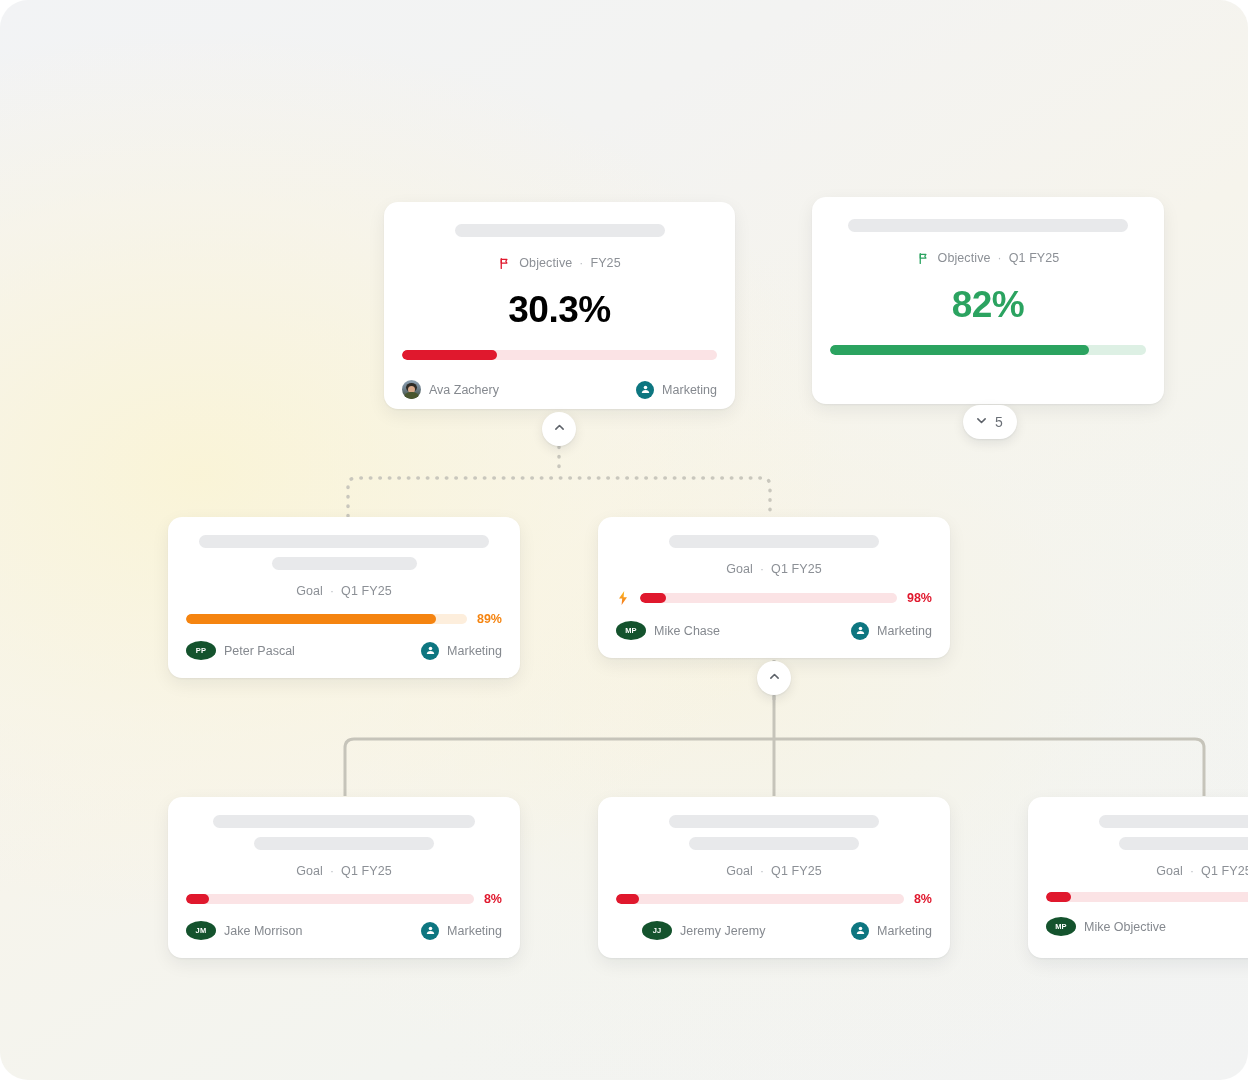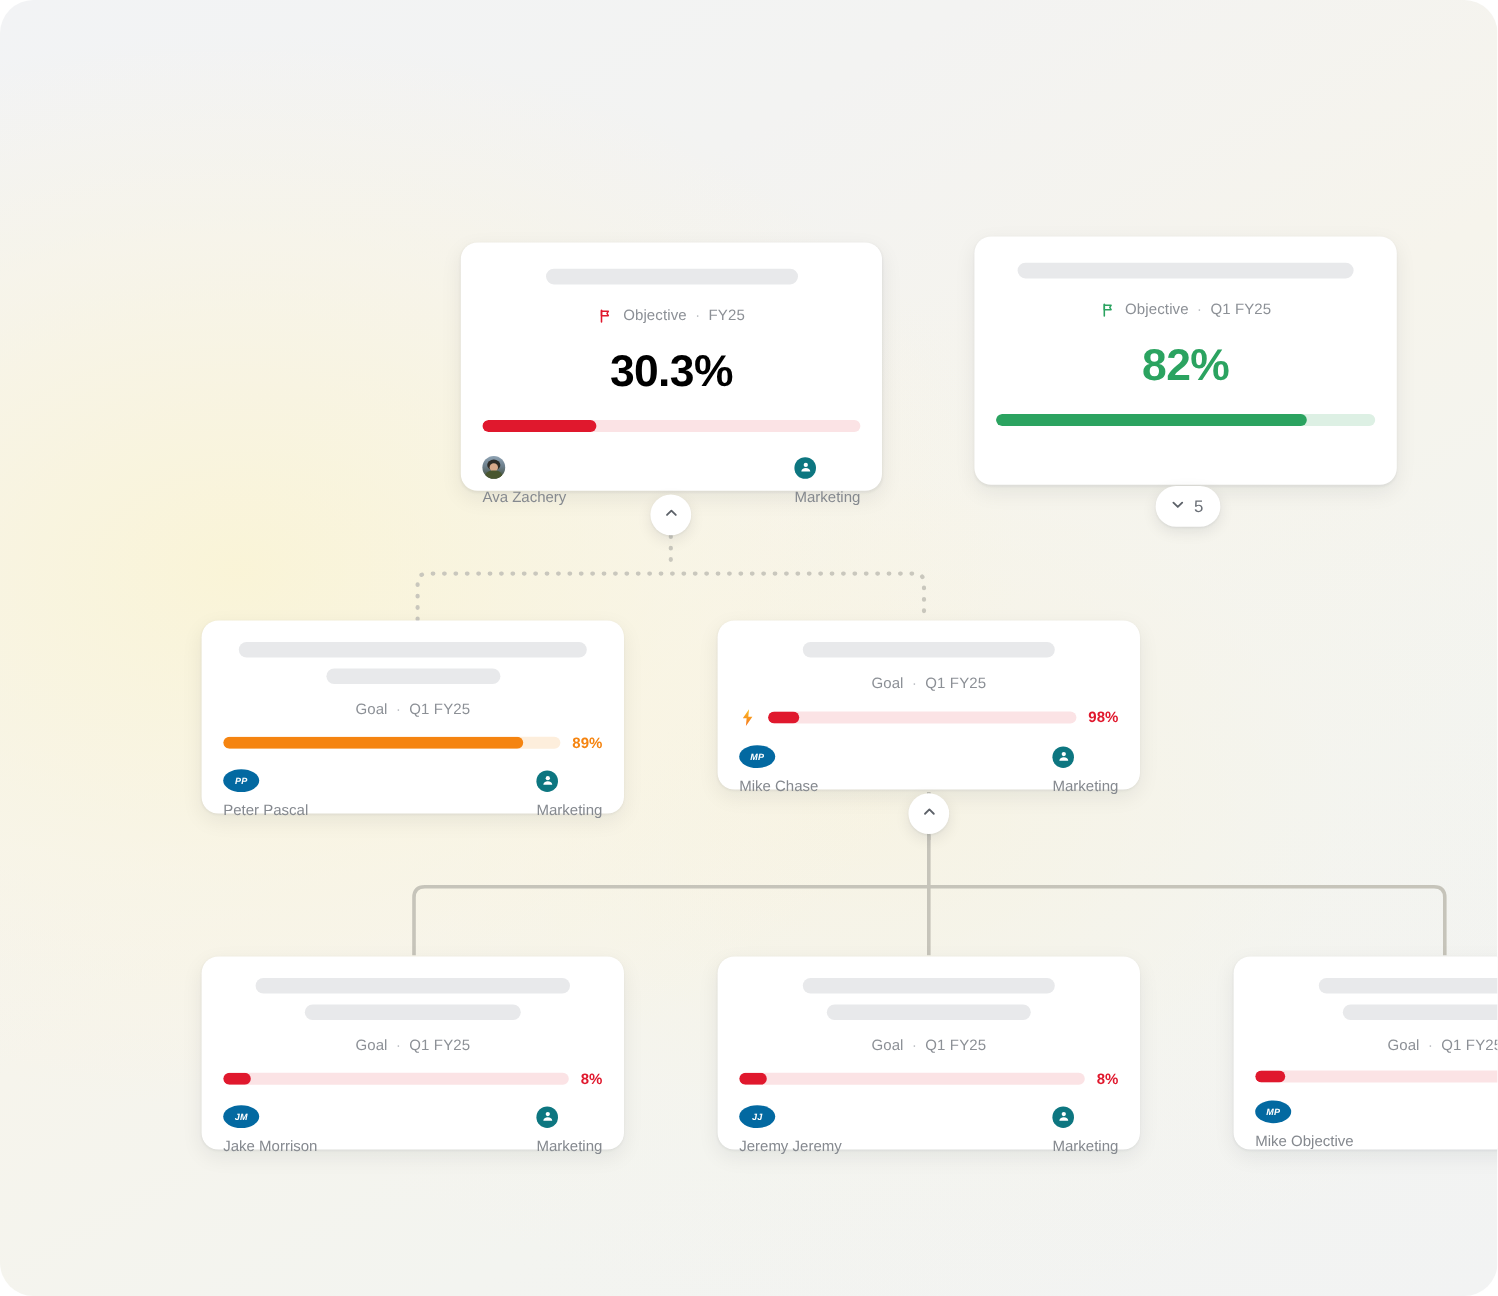--- a/index.html
+++ b/index.html
@@ -99,41 +99,39 @@
     white-space: nowrap;
   }
 
   .footer {
     display: flex;
     align-items: center;
     justify-content: space-between;
   }
   .person, .team {
     display: flex;
-    align-items: flex-start;
+    align-items: center;
     gap: 8px;
     font-size: 12.5px;
     color: #85898f;
     white-space: nowrap;
-    flex-direction: column;
   }
 
   .avatar-ini {
     width: 30px; height: 19px;
     border-radius: 50%;
-    background: #0369a1;
+    background: #14532d;
     color: #fff;
     font-size: 7.5px;
     font-weight: 700;
     display: flex;
     align-items: center;
     justify-content: center;
     letter-spacing: .2px;
     flex: none;
-    font-style: italic;
   }
   .avatar-photo {
     width: 19px; height: 19px;
     border-radius: 50%;
     flex: none;
     overflow: hidden;
     position: relative;
   }
 
   .team-badge {
@@ -401,21 +399,21 @@
       <span>Goal</span>
       <span class="dot">·</span>
       <span>Q1 FY25</span>
     </div>
     <div class="bar-row" style="margin-top:14px;">
       <div class="track" style="background:#fbe3e5;">
         <div class="fill" style="width:8%; background:#e0182d;"></div>
       </div>
       <span class="pctlabel" style="color:#e0182d;">8%</span>
     </div>
-    <div class="footer" style="margin-top:15px;">
+    <div class="footer" style="margin-top:15px;margin-left:26px;">
       <div class="person">
         <span class="avatar-ini">JJ</span>
         <span>Jeremy Jeremy</span>
       </div>
       <div class="team">
         <span class="team-badge" style="background:#0d7680;">
           <svg width="11" height="11" viewBox="0 0 16 16" fill="#ffffff">
             <circle cx="8" cy="5" r="2.6"></circle>
             <path d="M2.6 13c0-2.6 2.4-4.2 5.4-4.2s5.4 1.6 5.4 4.2z"></path>
           </svg>

